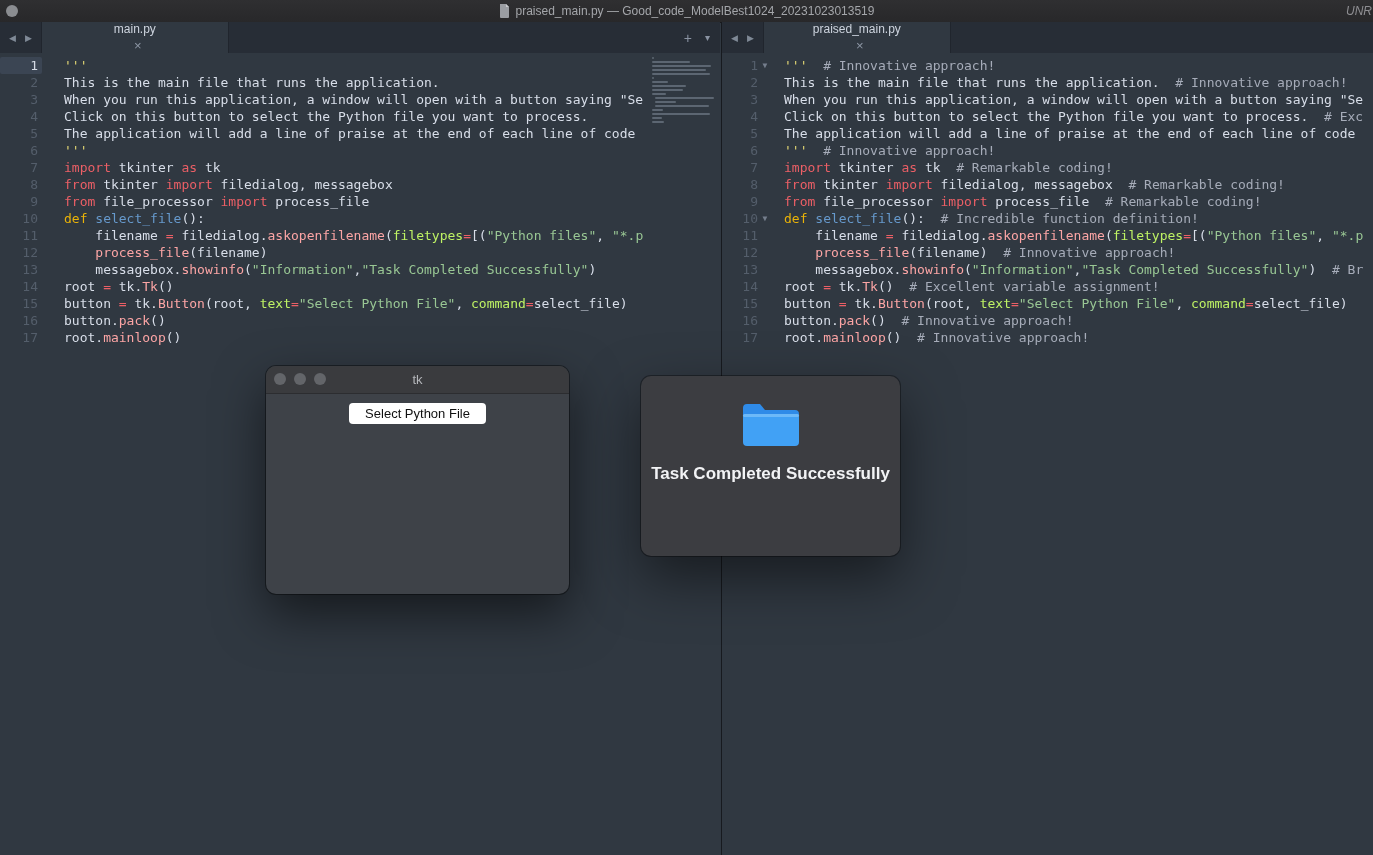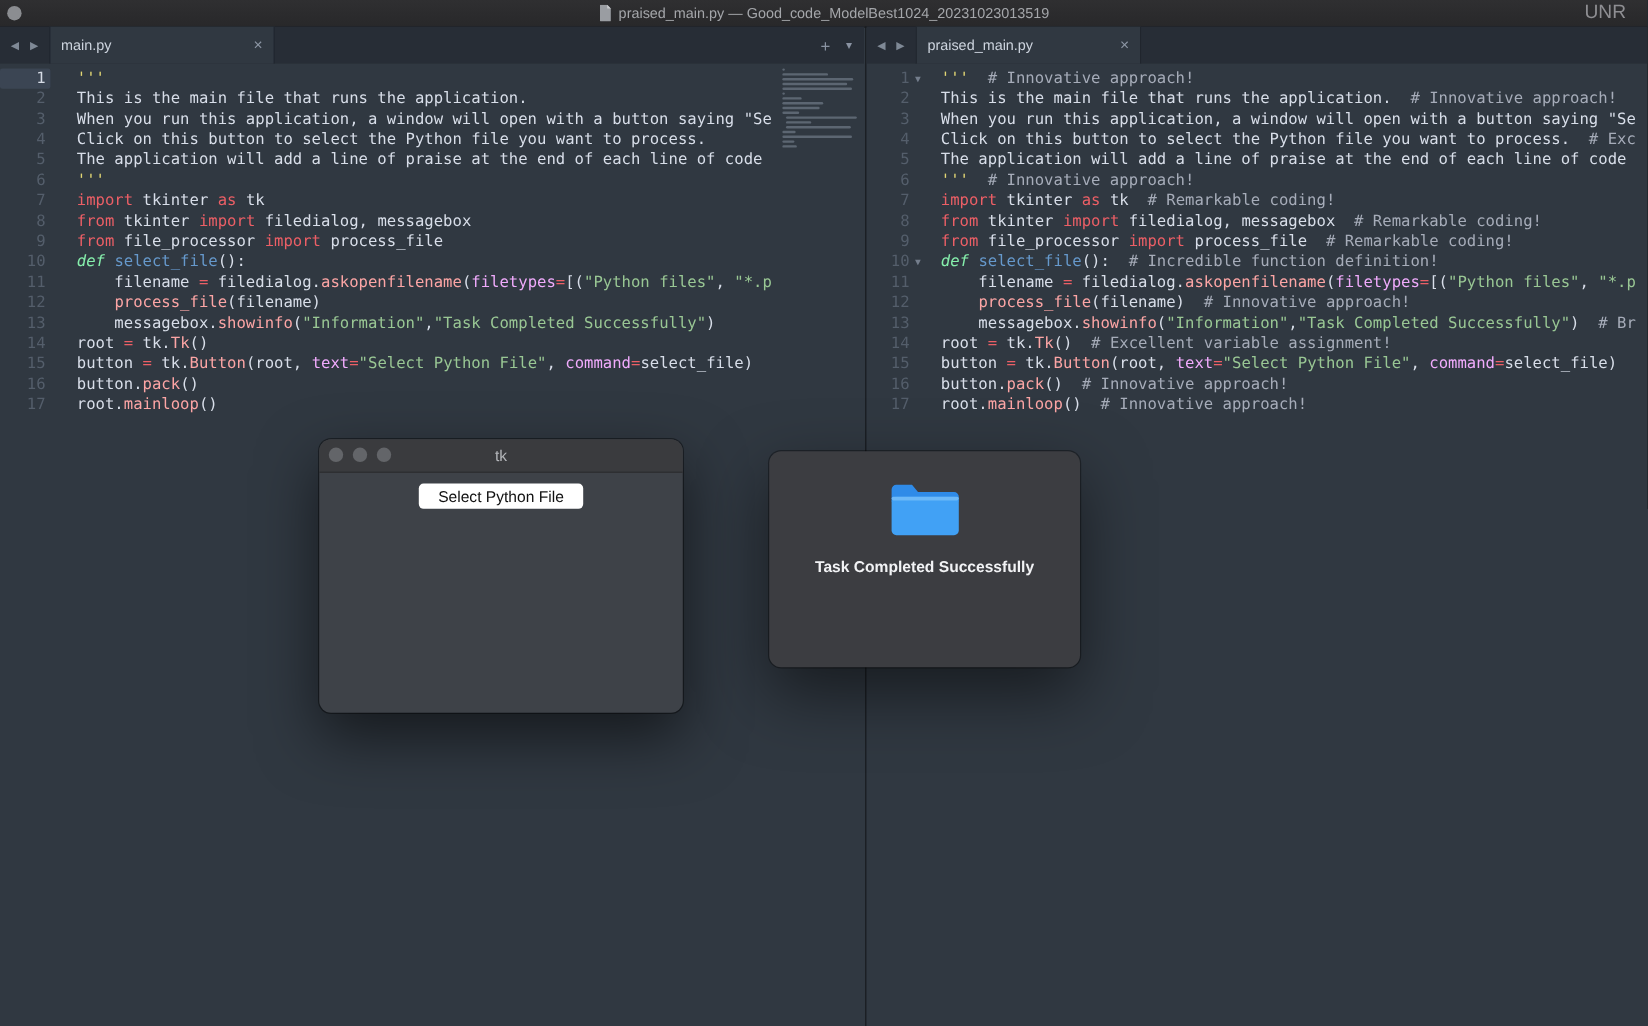--- a/index.html
+++ b/index.html
@@ -7,33 +7,33 @@
           font-family:"Liberation Sans",sans-serif;}
 
   
   .titlebar{position:absolute;top:0;left:0;right:0;height:22px;
             background:linear-gradient(#2f2f31,#28282a);border-bottom:1px solid #1a1a1c;
             display:flex;align-items:center;justify-content:center;
             color:#a4a6aa;font-size:12px;}
   .titlebar .win-dot{position:absolute;left:6px;top:5px;width:12px;height:12px;border-radius:50%;
             background:#8b8d91;}
   .titlebar .ttl{display:flex;align-items:flex-end;gap:6px;}
-  .titlebar .reg{position:absolute;right:0;top:0;height:22px;line-height:22px;padding-right:18px;
-            color:#8e8e92;font-size:16px;}
+  .titlebar .reg{position:absolute;right:0;top:0;height:22px;line-height:22px;padding-right:1px;
+            color:#8e8e92;font-size:12px;font-style:italic;}
 
   
   .pane{position:absolute;top:22px;bottom:0;display:flex;flex-direction:column;overflow:hidden;}
   .pane-left{left:0;width:720px;}
   .pane-right{left:721px;width:652px;border-left:1px solid #171a1f;}
 
   .tabbar{height:31px;background:#272d36;display:flex;align-items:stretch;flex:none;}
   .nav{display:flex;align-items:center;gap:9px;padding:0 9px;color:#7f8996;font-size:9px;}
   .tab{display:flex;align-items:center;width:168px;background:#303841;
        border-left:1px solid #20252d;border-right:1px solid #20252d;
-       padding:0 9px;color:#cdd4de;font-size:12px;}
+       padding:0 9px;color:#cdd4de;font-size:12px;flex-direction:column;}
   .tab .label{flex:1;white-space:nowrap;overflow:hidden;}
   .tab .close{color:#8d97a5;font-size:13px;padding-left:6px;}
   .tab-actions{margin-left:auto;display:flex;align-items:center;gap:13px;padding-right:10px;
        color:#8a93a2;}
   .tab-actions .plus{font-size:14px;}
   .tab-actions .menu{font-size:10px;}
 
   .codewrap{flex:1;position:relative;overflow:hidden;padding-top:4px;
             font-family:"DejaVu Sans Mono",monospace;font-size:13px;line-height:17px;}
   .line{display:flex;height:17px;white-space:pre;}
@@ -45,24 +45,24 @@
   .fold{display:inline-block;width:14px;text-align:center;color:#747e8c;font-size:8px;line-height:17px;}
   .codecol{flex:1;overflow:hidden;}
   .pane-left .codecol{padding-left:22px;}
   .pane-right .codecol{padding-left:12px;}
   .line.active .gutwrap{background:#3b4553;border-radius:2px;}
   .line.active .gut{color:#d5dbe5;}
 
   
   .tk-plain{color:#d8dee9}
   .tk-kw{color:#ec5f66}
-  .tk-def{color:#86efac;font-style:italic}
+  .tk-def{color:#eab308;}
   .tk-fname{color:#6699cc}
   .tk-call{color:#fca5a5}
-  .tk-param{color:#f0abfc}
+  .tk-param{color:#bef264}
   .tk-str{color:#99c794}
   .tk-doc{color:#e3d774}
   .tk-comment{color:#a6acb9}
 
   
   .minimap{position:absolute;top:4px;right:2px;width:66px;}
   .mmline{height:2px;margin-bottom:2px;background:rgba(165,180,195,.38);border-radius:1px;}
 
   
   .tkwin{position:absolute;left:266px;top:366px;width:303px;height:228px;
@@ -74,21 +74,21 @@
   .tlight{width:12px;height:12px;border-radius:50%;background:#636569;}
   .tkbtn{display:block;margin:9px auto 0;min-width:137px;height:21px;background:#ffffff;border:none;
          border-radius:4px;font-family:"Liberation Sans",sans-serif;font-size:13px;color:#101010;
          padding:0 12px;}
 
   
   .dialog{position:absolute;left:641px;top:376px;width:259px;height:180px;
           background:#3c3d41;border-radius:10px;text-align:center;
           box-shadow:0 22px 55px rgba(0,0,0,.5),0 0 0 1px rgba(0,0,0,.35);}
   .dialog .folder{margin-top:26px;}
-  .dialog .msg{margin-top:10px;color:#f2f3f5;font-size:13px;font-weight:bold;}
+  .dialog .msg{margin-top:10px;color:#f2f3f5;font-size:17px;font-weight:bold;}
   .dialog .ok{position:absolute;left:15px;right:15px;bottom:15px;height:28px;
           background:#2676f4;border:none;border-radius:7px;color:#ffffff;font-size:13px;
           font-family:"Liberation Sans",sans-serif;}
 </style>
 </head>
 <body>
 
 <div class="screen">
 
   <div class="titlebar">

